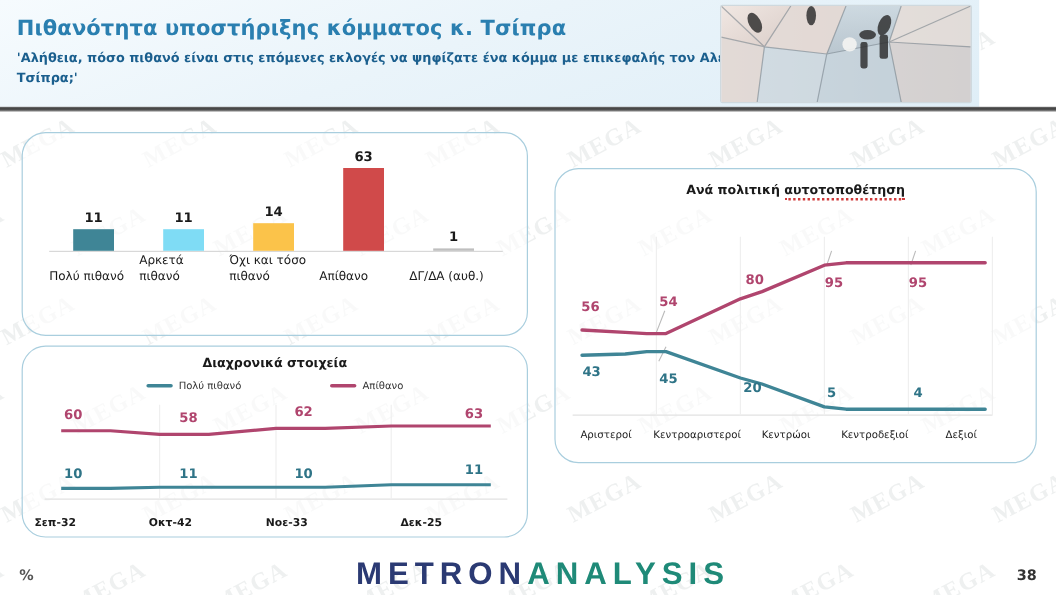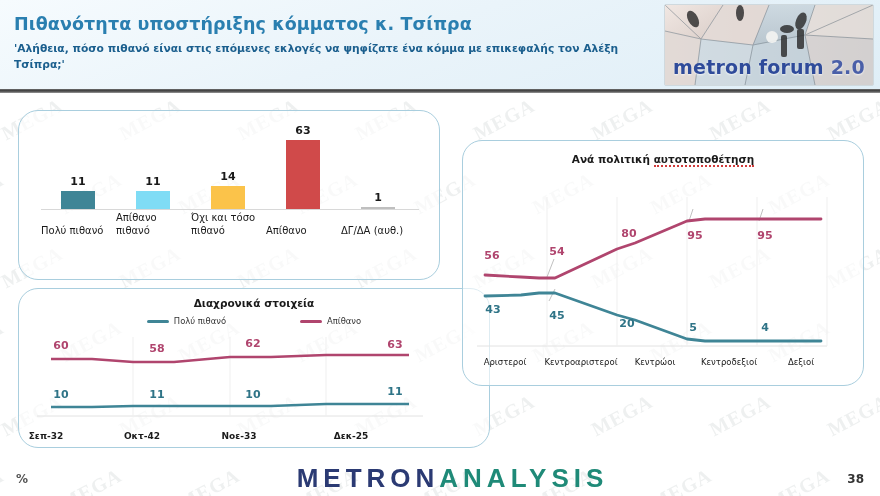--- a/index.html
+++ b/index.html
@@ -24,21 +24,21 @@
     color:rgba(120,140,140,0.13);
     transform:rotate(-28deg);
     white-space:nowrap;
   }
 
   
   #slide{position:absolute;inset:0;z-index:1;}
 
   
   #header{
-    position:absolute;left:0;top:0;width:880px;height:89px;
+    position:absolute;left:0;top:0;width:816px;height:89px;
     background:linear-gradient(160deg,#f6fbfe 0%,#eaf4fa 45%,#dfeef7 100%);
     overflow:hidden;
   }
   #hdr-text{position:absolute;left:14px;top:14px;width:640px;}
   #title{
     font-size:17.5px;font-weight:700;color:#2a7fb0;
     letter-spacing:0.1px;line-height:1.15;
     font-family:"DejaVu Sans","Liberation Sans",sans-serif;
   }
   #subtitle{
@@ -69,21 +69,21 @@
 
   
   .card{
     position:absolute;
     background:rgba(255,255,255,0.62);
     border:1px solid #a9cede;
     border-radius:20px;
     box-sizing:border-box;
   }
   #card-bars{left:18px;top:110px;width:422px;height:170px;}
-  #card-trend{left:18px;top:288px;width:472px;height:160px;}
+  #card-trend{left:18px;top:288px;width:422px;height:160px;}
   #card-political{left:462px;top:140px;width:402px;height:246px;}
 
   .card-title{
     text-align:center;font-size:10.5px;font-weight:700;color:#1a1a1a;
     margin-top:8px;
   }
   .squiggle{
     border-bottom:2px dotted #d03a3a;
     padding-bottom:0px;
   }
@@ -246,21 +246,20 @@
             <ellipse cx="28" cy="14" rx="5" ry="9" transform="rotate(-28 28 14)"></ellipse>
             <ellipse cx="75" cy="8" rx="4" ry="8"></ellipse>
             <ellipse cx="122" cy="24" rx="7" ry="4"></ellipse>
             <rect x="116" y="30" width="6" height="22" rx="2"></rect>
             <ellipse cx="136" cy="16" rx="5" ry="9" transform="rotate(22 136 16)"></ellipse>
             <rect x="132" y="24" width="7" height="20" rx="2"></rect>
           </g>
           <circle cx="107" cy="32" r="6" fill="#f4f4f2" opacity=".9"></circle>
         </svg>
       </div>
-      <div id="logo-word"><span>metron forum </span><span class="two">2.0</span></div>
     </div>
   </div>
   <div id="hdr-rule"></div>
 
   <div class="card" id="card-bars">
     <div id="bars-plot">
       <div class="bar-axis"></div>
 
       <div class="bar-col" style="left:4px;">
         <div class="bar-val">11</div>
@@ -277,21 +276,21 @@
       <div class="bar-col" style="left:229px;">
         <div class="bar-val">63</div>
         <div class="bar" style="height:69px;background:#d04a4a;"></div>
       </div>
       <div class="bar-col" style="left:304px;">
         <div class="bar-val">1</div>
         <div class="bar" style="height:2px;background:#bfbfbf;"></div>
       </div>
 
       <div class="bar-lab" style="left:0px;">Πολύ πιθανό</div>
-      <div class="bar-lab" style="left:75px;">Απίθανο πιθανό</div>
+      <div class="bar-lab" style="left:75px;">Αρκετά πιθανό</div>
       <div class="bar-lab" style="left:150px;">Όχι και τόσο πιθανό</div>
       <div class="bar-lab" style="left:225px;">Απίθανο</div>
       <div class="bar-lab" style="left:300px;">ΔΓ/ΔΑ (αυθ.)</div>
     </div>
   </div>
 
   <div class="card" id="card-trend">
     <div class="card-title">Διαχρονικά στοιχεία</div>
 
     <div class="legend" style="gap:74px;margin-top:7px;">

